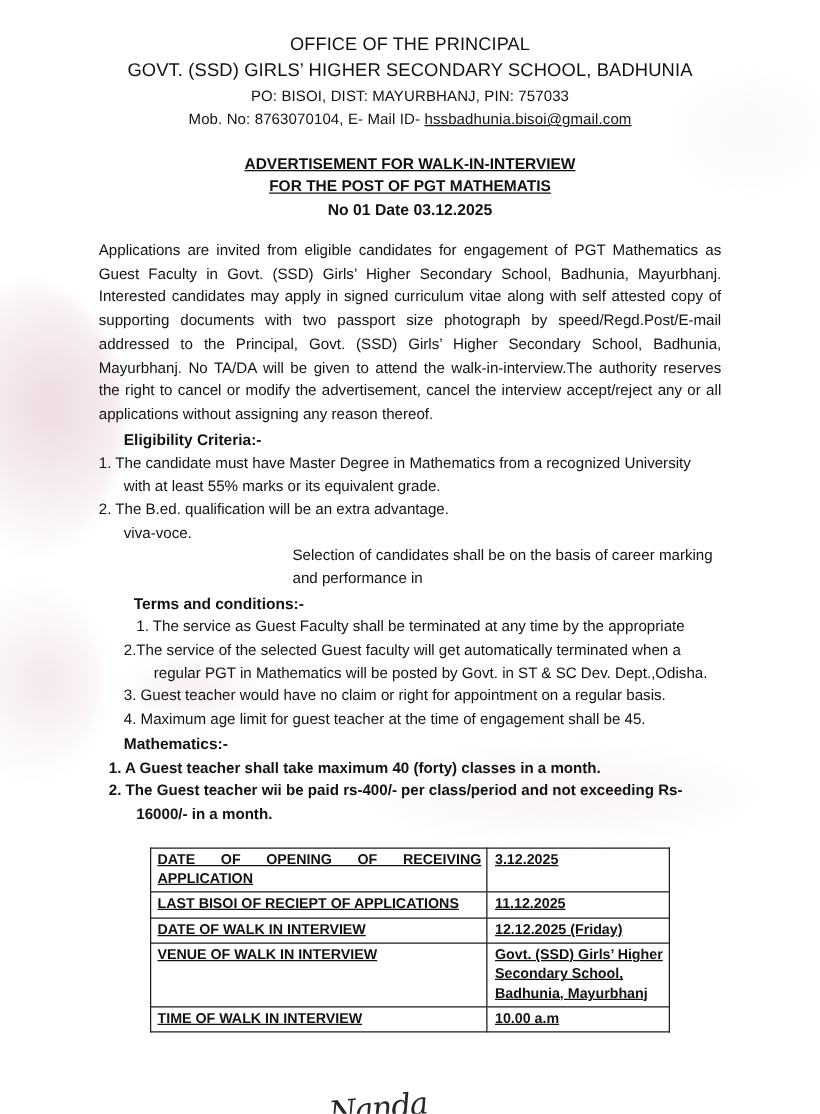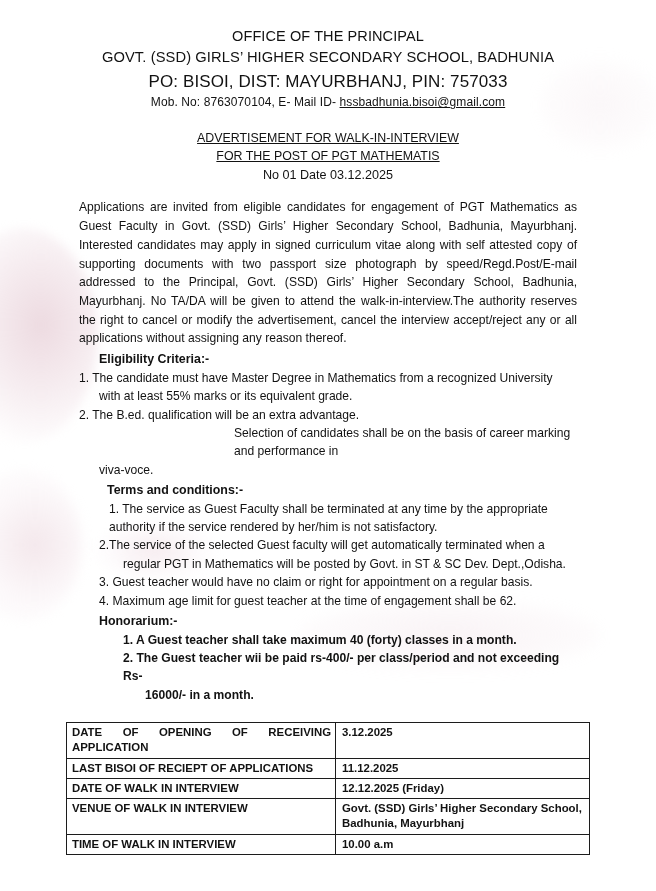--- a/index.html
+++ b/index.html
@@ -80,31 +80,31 @@
     text-align: center;
     padding-top: 26px;
   }
   #letterhead div {
     font-weight: normal;
     line-height: 1.48;
     letter-spacing: 0.1px;
   }
   .lh-1 { font-size: 14.5px; }
   .lh-2 { font-size: 14.7px; }
-  .lh-3 { font-size: 17px; }
+  .lh-3 { font-size: 12px; }
   .lh-4 { font-size: 12px; }
   .u { text-decoration: underline; }
 
   
   #advert-heading {
     text-align: center;
     margin-top: 18px;
   }
   #advert-heading div {
-    font-weight: normal;
+    font-weight: bold;
     line-height: 1.45;
     font-size: 12.4px;
   }
   #advert-heading .ah-no { font-size: 12.6px; }
 
   
   .body-wrap {
     margin: 0 auto;
     width: 498px;
     padding-left: 0;
@@ -125,28 +125,29 @@
   .list-line {
     font-size: 12.1px;
     line-height: 1.52;
   }
   .ind-0 { padding-left: 0px; }
   .ind-1 { padding-left: 8px; }
   .ind-2 { padding-left: 20px; }
   .ind-3 { padding-left: 30px; }
   .ind-4 { padding-left: 44px; }
   .ind-5 { padding-left: 155px; }
-  .bold-line { font-weight: bold; margin-left: 36px; }
+  .bold-line { font-weight: bold; }
 
   
   #schedule-table {
     margin: 18px auto 0 auto;
-    width: 524px;
+    width: 416px;
     border-collapse: collapse;
     table-layout: fixed;
+    text-decoration: underline;
   }
   #schedule-table td {
     border: 1px solid #1c1c1c;
     font-size: 11.4px;
     font-weight: bold;
     padding: 2px 4px 2px 5px;
     vertical-align: top;
     line-height: 1.34;
   }
   #schedule-table td.label {
@@ -209,32 +210,31 @@
   </div>
 
   <div class="body-wrap">
 
     <div id="intro-paragraph">Applications are invited from eligible candidates for engagement of PGT  Mathematics as Guest Faculty in Govt. (SSD) Girls’ Higher Secondary School, Badhunia, Mayurbhanj. Interested candidates may apply in signed curriculum vitae along with self attested copy of supporting documents with two passport size photograph by speed/Regd.Post/E-mail addressed to the Principal, Govt. (SSD) Girls’ Higher Secondary School, Badhunia, Mayurbhanj. No TA/DA will be given to attend the walk-in-interview.The authority reserves the right to cancel or modify the advertisement, cancel the interview accept/reject any or all applications without assigning  any reason thereof.</div>
 
     <div class="sec-head">Eligibility Criteria:-</div>
     <div class="list-line ind-0">1. The candidate must have Master Degree in Mathematics from a recognized University</div>
     <div class="list-line ind-2">with at least 55% marks or its equivalent grade.</div>
     <div class="list-line ind-0">2. The B.ed. qualification will be an extra advantage.</div>
+    <div class="list-line ind-2">viva-voce.</div>
     <div class="list-line ind-5">Selection of candidates shall be on the basis of career marking and performance in</div>
-    <div class="list-line ind-2">viva-voce.</div>
 
     <div class="sec-head ind-1">Terms and conditions:-</div>
     <div class="list-line ind-3">1. The service as Guest Faculty shall be terminated at any time by the appropriate</div>
-    <div class="list-line ind-3">authority if the service rendered by her/him is not satisfactory.</div>
     <div class="list-line ind-2">2.The service of the selected Guest faculty will get automatically terminated when a</div>
     <div class="list-line ind-4">regular PGT in Mathematics will be posted by Govt. in ST &amp; SC Dev. Dept.,Odisha.</div>
     <div class="list-line ind-2">3. Guest teacher would have no claim or right for appointment on a regular basis.</div>
-    <div class="list-line ind-2">4. Maximum age limit for guest teacher at the time of engagement shall be 62.</div>
-
-    <div class="sec-head ind-0">Honorarium:-</div>
+    <div class="list-line ind-2">4. Maximum age limit for guest teacher at the time of engagement shall be 45.</div>
+
+    <div class="sec-head ind-0">Mathematics:-</div>
     <div class="list-line bold-line ind-1">1. A Guest teacher shall take maximum 40 (forty) classes in a month.</div>
     <div class="list-line bold-line ind-1">2. The Guest teacher wii be paid rs-400/- per class/period and not exceeding Rs-</div>
     <div class="list-line bold-line ind-3">16000/- in a month.</div>
 
   </div>
 
   <table id="schedule-table">
     <tbody>
       <tr>
         <td class="label justify"><span>DATE OF OPENING OF RECEIVING</span><br><span>APPLICATION</span></td>

